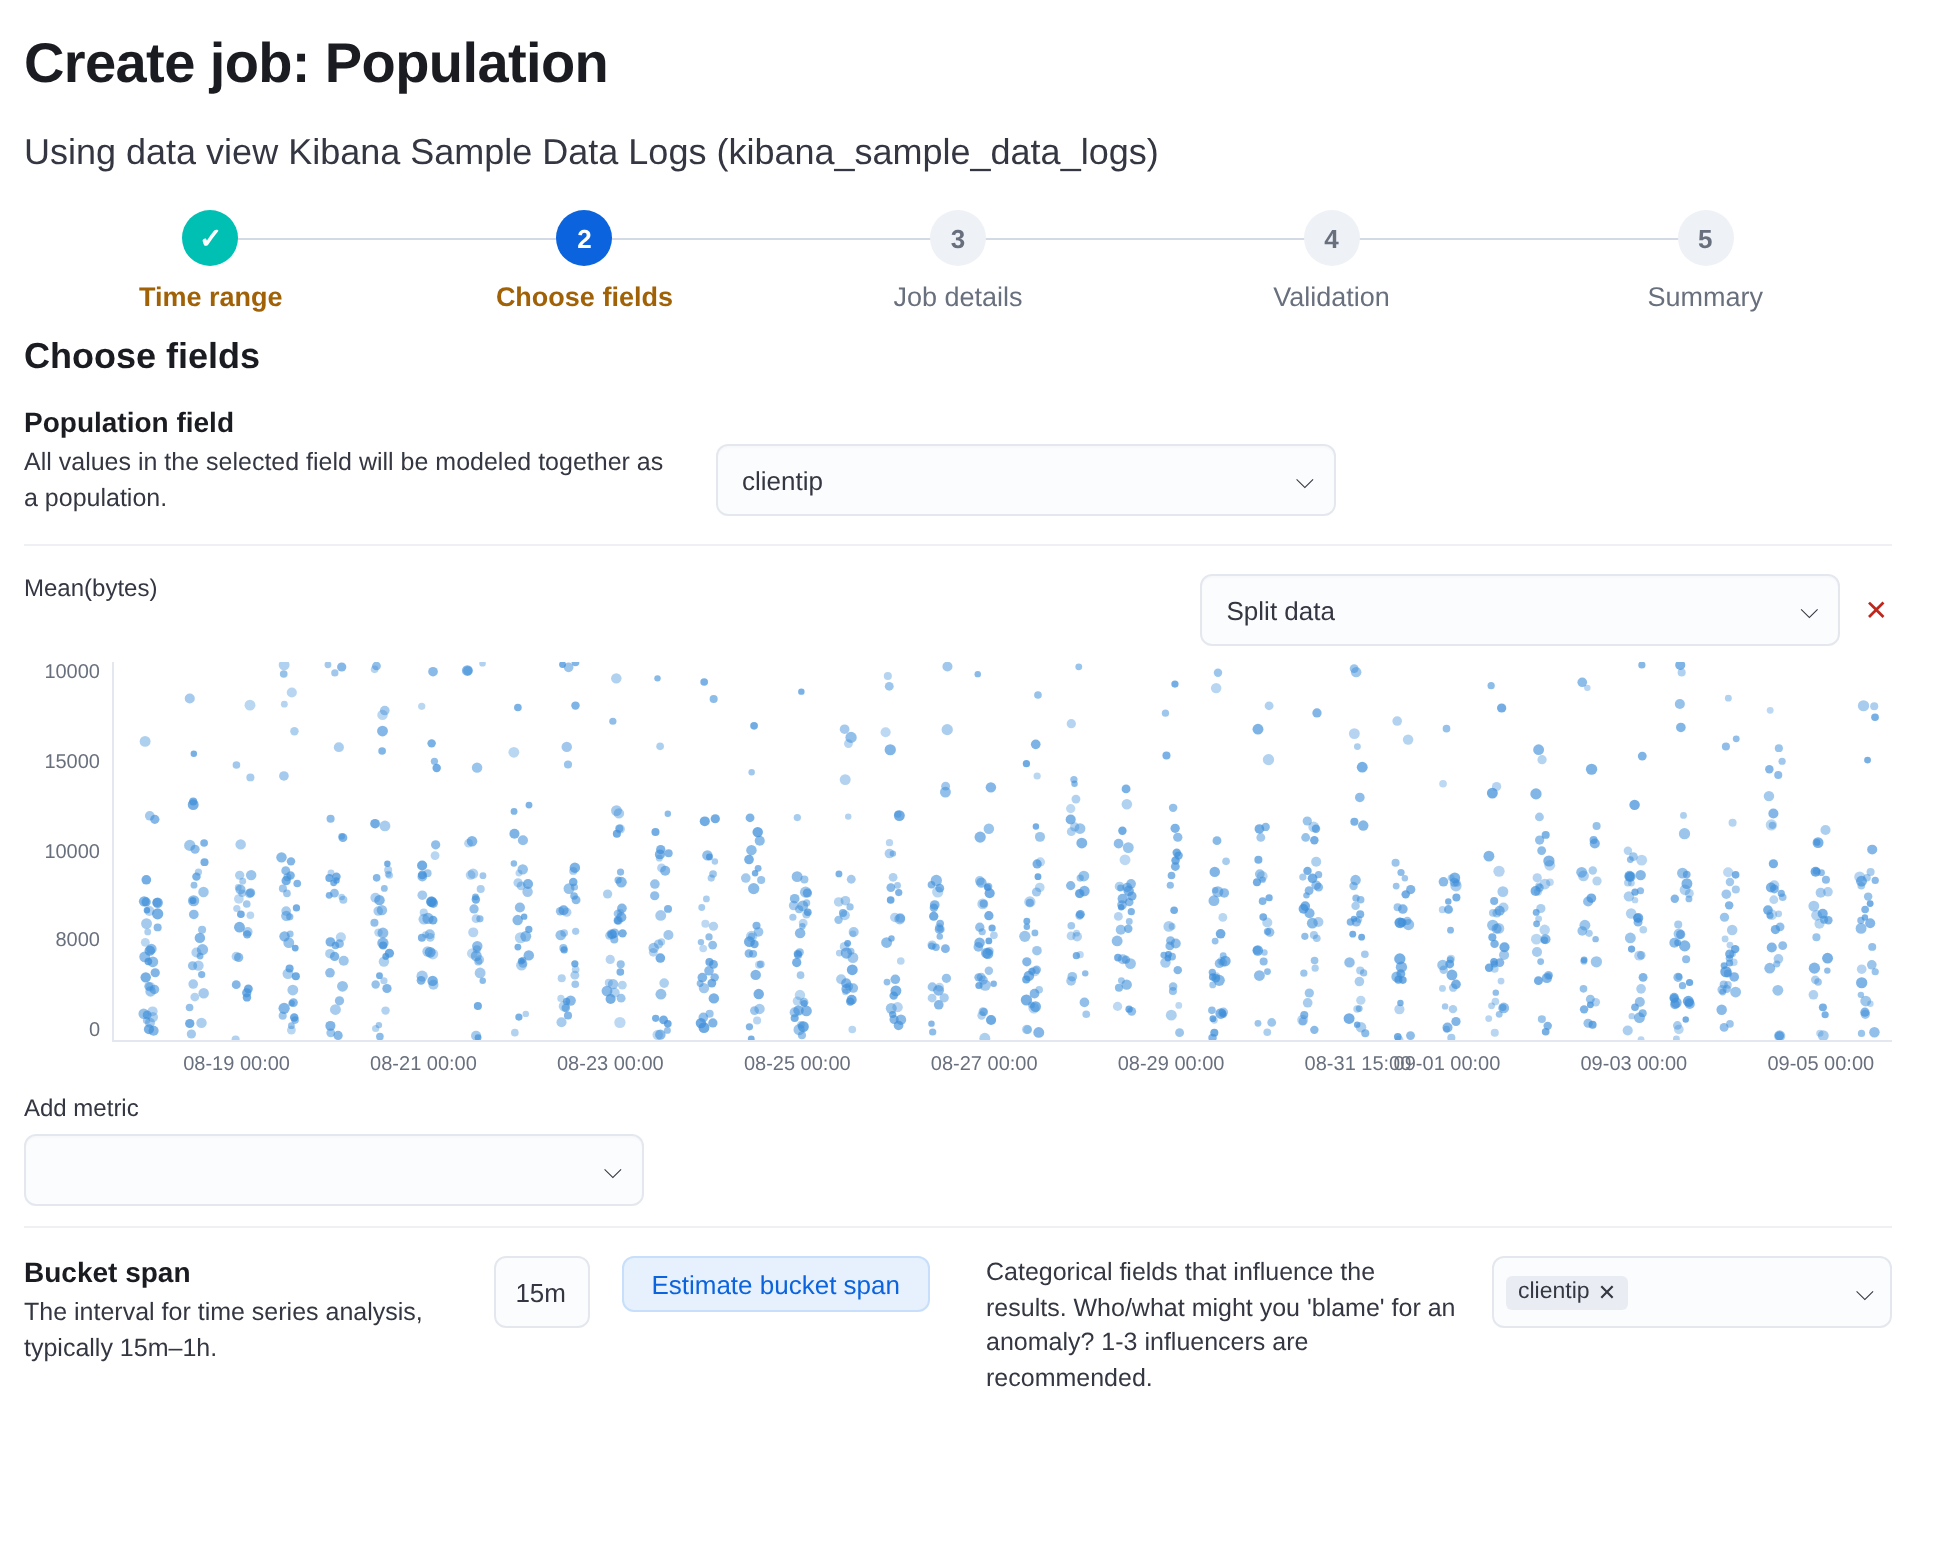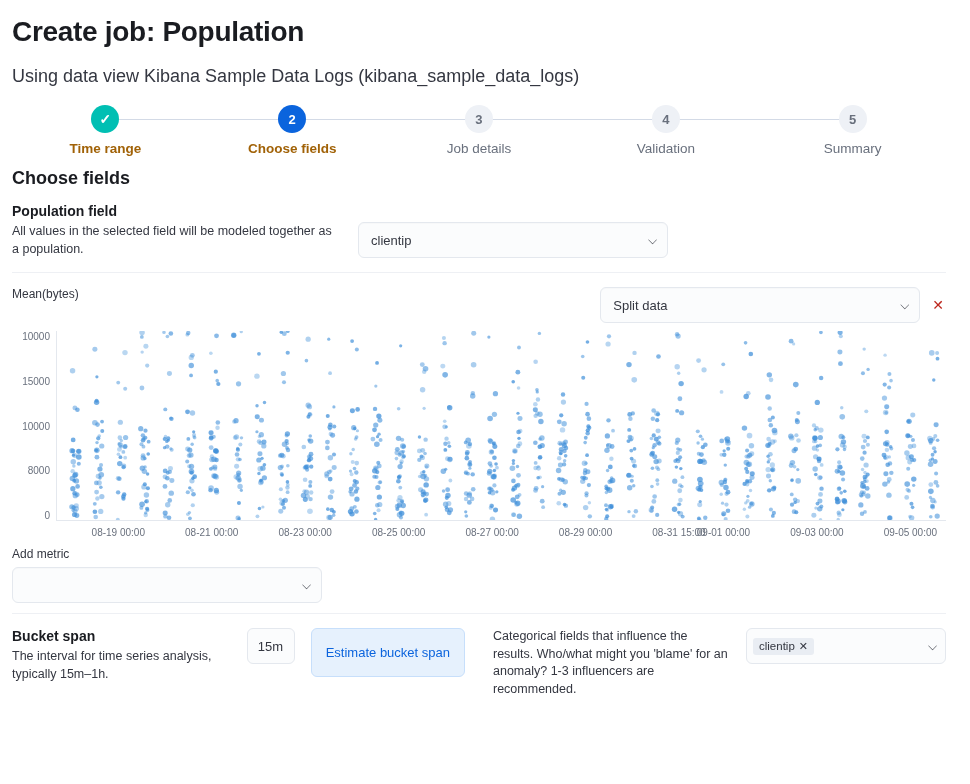--- a/index.html
+++ b/index.html
@@ -67,21 +67,21 @@
 
   
   .bottom { display: flex; gap: 28px; margin-top: 8px; }
   .bottom .panel { flex: 1; display: flex; gap: 16px; align-items: flex-start; }
   .bottom .panel-left { flex: 1; }
   .text-input {
     width: 48px; height: 36px; border: 1px solid #e4e8ee; border-radius: 6px;
     background: #fbfcfd; padding: 0 10px; font-size: 13px; color: #343741;
   }
   .btn-estimate {
-    height: 49px; padding: 0 14px; border: 1px solid #c7dffb;
+    height: 28px; padding: 0 14px; border: 1px solid #c7dffb;
     background: #e6f1fd; color: #0b64dd; font-weight: 500; font-size: 13px;
     border-radius: 6px; cursor: pointer;
   }
   .pill { display: inline-flex; align-items: center; gap: 4px; background: #e9edf3; border-radius: 3px; padding: 2px 6px; font-size: 11.5px; color: #343741; }
   .pill .px { cursor: pointer; font-size: 11px; }
   .influencer-select {
     display: flex; align-items: center; justify-content: space-between;
     height: 36px; width: 200px; padding: 4px 8px 4px 6px; border: 1px solid #e4e8ee;
     border-radius: 6px; background: #fbfcfd; cursor: pointer;
   }

